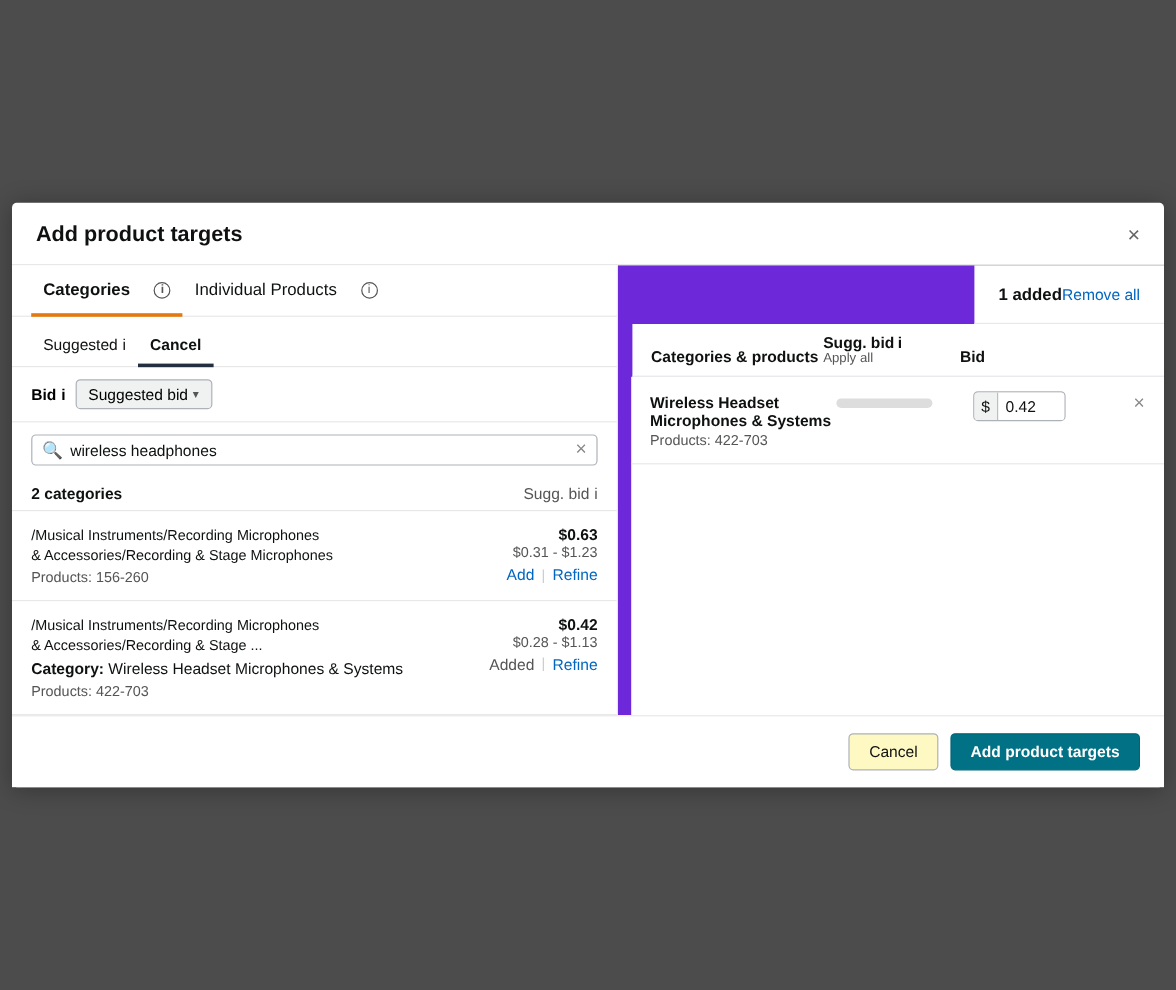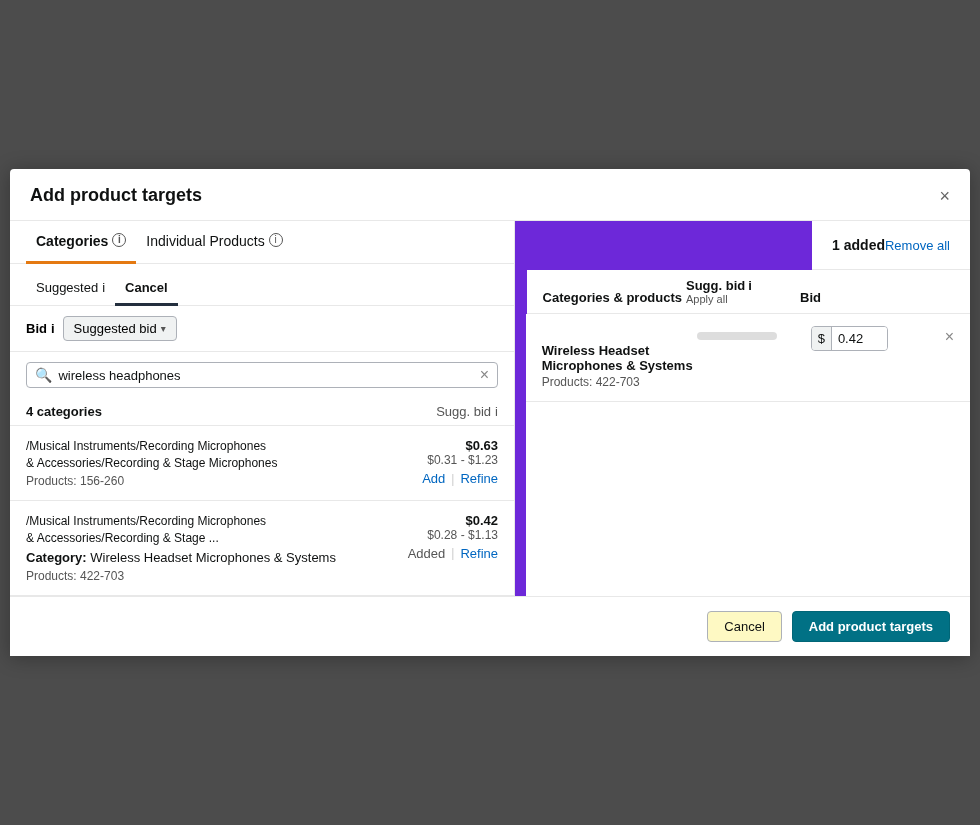--- a/index.html
+++ b/index.html
@@ -81,22 +81,22 @@
     }
 
     .tab {
       padding: 12px 10px;
       cursor: pointer;
       font-size: 14px;
       color: #0f1111;
       border-bottom: 3px solid transparent;
       margin-bottom: -1px;
       display: flex;
-      align-items: flex-start;
-      gap: 4px;
+      align-items: flex-end;
+      gap: 20px;
     }
 
     .tab.active {
       border-bottom-color: #e47911;
       font-weight: 600;
       color: #0f1111;
     }
 
     .tab .info-icon {
       display: inline-block;
@@ -414,21 +414,21 @@
     .added-item-path {
       font-size: 12px;
       color: #0f1111;
       line-height: 1.4;
     }
 
     .added-item-category {
       font-size: 13px;
       font-weight: 700;
       color: #0f1111;
-      margin-top: 17px;
+      margin-top: 2px;
     }
 
     .added-item-products {
       font-size: 12px;
       color: #555;
       margin-top: 2px;
     }
 
     .added-item-sugg-bid {
       width: 110px;
@@ -565,21 +565,21 @@
 
         <div class="search-row">
           <div class="search-input-wrap">
             <span class="search-icon">🔍</span>
             <input type="text" value="wireless headphones" placeholder="Search" style="">
             <button class="clear-btn">×</button>
           </div>
         </div>
 
         <div class="categories-header">
-          <span class="categories-count">4 categories</span>
+          <span class="categories-count">2 categories</span>
           <span class="sugg-bid-header">
             <span>Sugg. bid</span>
             <span class="info-icon">i</span>
           </span>
         </div>
 
         <div class="results-list">
 
           <div class="result-item">
             <div class="result-info">

